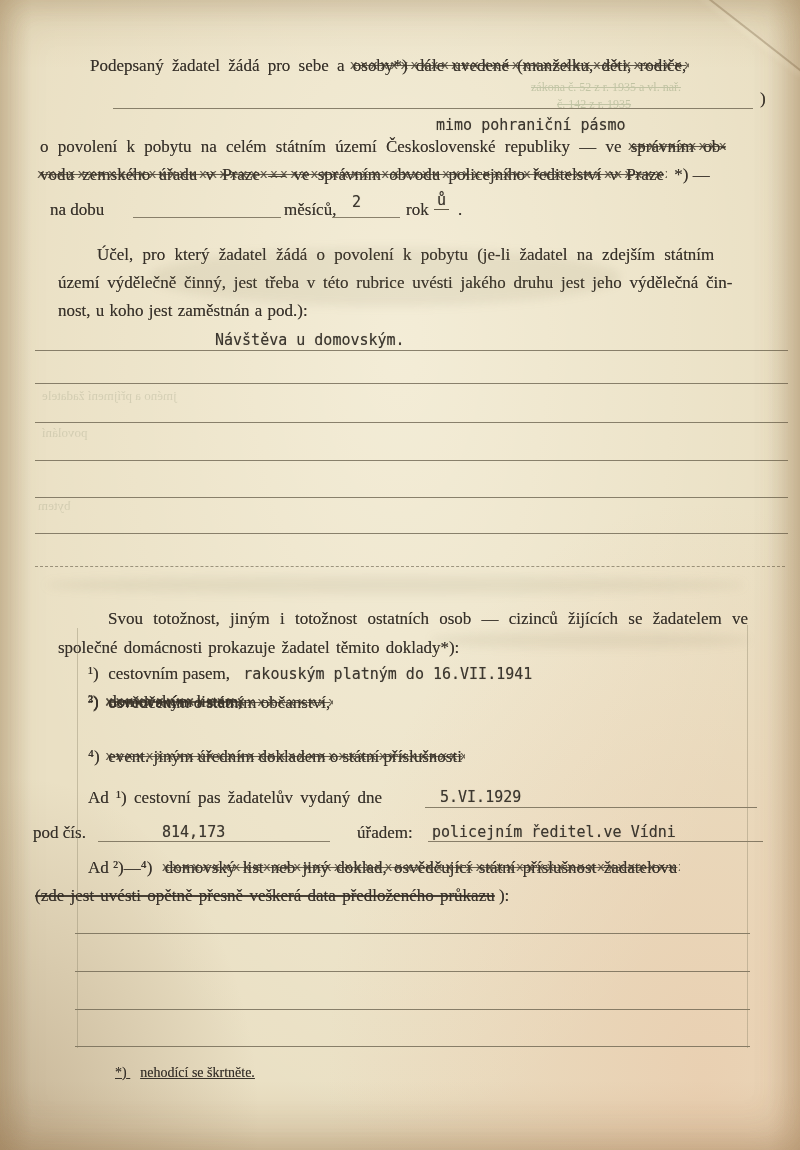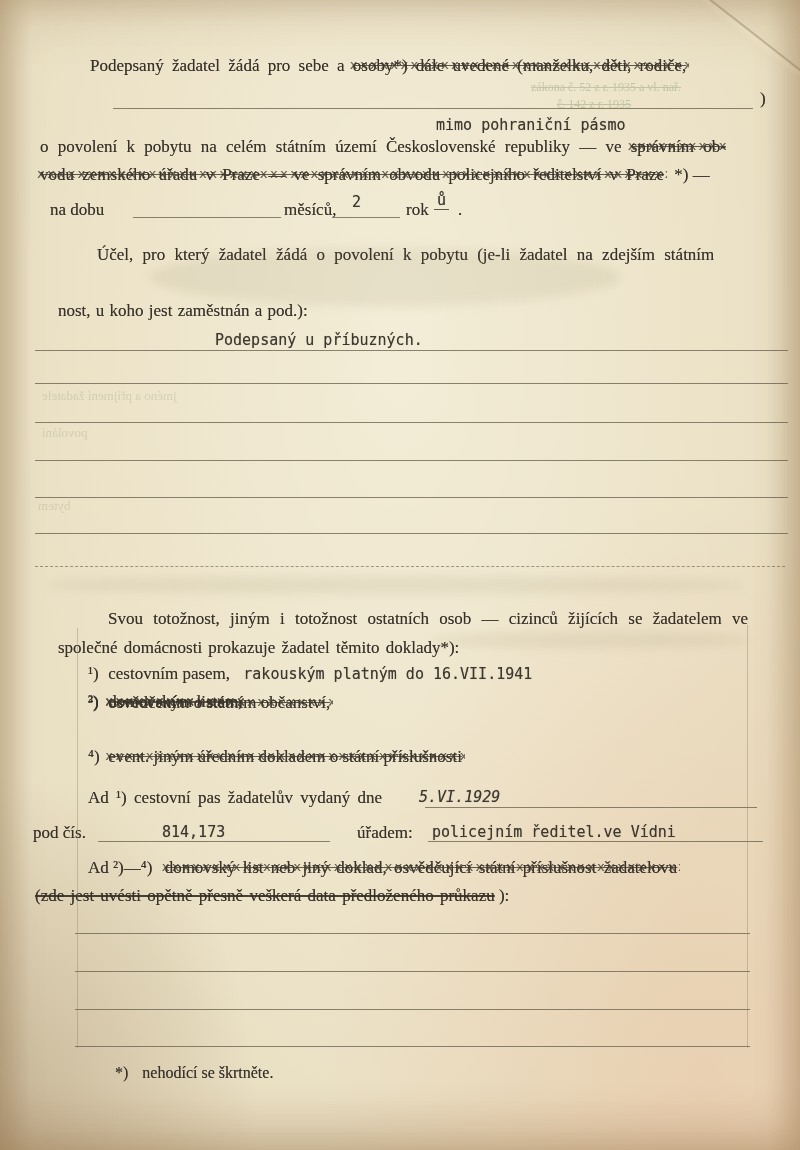--- a/index.html
+++ b/index.html
@@ -28,21 +28,21 @@
   .xstrike{position:relative;display:inline-block;text-decoration:line-through;text-decoration-color:rgba(62,54,42,0.55);}
   .xov{position:absolute;left:-3px;right:-3px;top:50%;transform:translateY(-55%);overflow:hidden;white-space:nowrap;
        font-family:"DejaVu Sans Mono","Liberation Mono",monospace;font-size:13px;letter-spacing:2.3px;color:#423b2f;opacity:0.78;pointer-events:none;}
   .linestrike{text-decoration:line-through;text-decoration-color:rgba(55,48,38,0.8);text-decoration-thickness:1.5px;}
   .marker{display:inline-block;min-width:16px;}
   .bleed-stamp{position:absolute;font-family:"Liberation Serif",serif;font-size:12px;color:#7c9066;opacity:0.38;white-space:nowrap;filter:blur(0.4px);text-decoration:line-through;margin-left:43px;}
   .bleed-mirror{position:absolute;font-size:13px;color:#7d8468;opacity:0.22;transform:scaleX(-1);filter:blur(0.6px);white-space:nowrap;}
   .smudge{position:absolute;filter:blur(5px);background:rgba(130,118,82,0.10);border-radius:50%;pointer-events:none;}
   .crease-line{position:absolute;top:26px;right:-20px;width:150px;height:2px;background:rgba(110,85,55,0.30);transform:rotate(38deg);box-shadow:0 3px 5px rgba(255,250,228,0.5);}
   .underent{border-bottom:1px solid #5f5745;padding:0 3px;}
-  .small{font-size:16px;}
+  .small{font-size:14px;text-decoration:underline;}
 </style>
 </head>
 <body>
 
 <div class="scan">
   <div class="paper">
 
     <div class="crease-line"></div>
 
     <div class="bleed-stamp" style="top:80px;left:488px;">zákona č. 52 z r. 1935 a vl. nař.</div>
@@ -70,23 +70,24 @@
     <div class="pl" style="top:199px;left:50px;">na dobu</div>
     <div class="rule" style="top:217px;left:133px;width:148px;"></div>
     <div class="pl" style="top:199px;left:284px;">měsíců,</div>
     <div class="rule" style="top:217px;left:332px;width:68px;"></div>
     <div class="typed" style="top:193px;left:352px;">2</div>
     <div class="pl" style="top:199px;left:406px;">rok</div>
     <div class="typed underent" style="top:191px;left:434px;">ů</div>
     <div class="pl" style="top:199px;left:458px;">.</div>
 
     <div class="pl" style="top:244px;left:97px;word-spacing:5px;">Účel, pro který žadatel žádá o povolení k pobytu (je-li žadatel na zdejším státním</div>
+    <div class="pl" style="top:272px;left:58px;word-spacing:3.5px;">území výdělečně činný, jest třeba v této rubrice uvésti jakého druhu jest jeho výdělečná čin-</div>
     <div class="pl" style="top:300px;left:58px;word-spacing:1px;">nost, u koho jest zaměstnán a pod.):</div>
 
-    <div class="typed" style="top:331px;left:215px;">Podepsaný u příbuzných.</div>
+    <div class="typed" style="top:331px;left:215px;">Návštěva u domovským.</div>
     <div class="rule" style="top:350px;left:35px;width:753px;"></div>
 
     <div class="rule" style="top:383px;left:35px;width:753px;"></div>
     <div class="rule" style="top:422px;left:35px;width:753px;"></div>
     <div class="rule" style="top:460px;left:35px;width:753px;"></div>
     <div class="rule" style="top:497px;left:35px;width:753px;"></div>
     <div class="rule" style="top:533px;left:35px;width:753px;"></div>
 
     <div class="bleed-mirror" style="top:388px;left:42px;">jméno a příjmení žadatele</div>
     <div class="bleed-mirror" style="top:425px;left:42px;">povolání</div>
@@ -113,21 +114,21 @@
       <span class="marker">³)</span>
       <span class="xstrike">osvědčením o státním občanství,<span class="xov">xxxxxxxxxxxxxxxxxxxxxxxxxxxxxxxxxxxxxxxxxxxxxxxxxxxxxxxxxxxxxxxxxxxxxxxxxxxxxxxxxxxxxxxxxxxxxxxxxxxxxxxxxxxxxxxxxxxxxxxxxxxxxxxxxxxxxxxxxxxxxxxxxxxxxx</span></span>
     </div>
     <div class="pl" style="top:746px;left:88px;">
       <span class="marker">⁴)</span>
       <span class="xstrike">event. jiným úředním dokladem o státní příslušnosti<span class="xov">xxxxxxxxxxxxxxxxxxxxxxxxxxxxxxxxxxxxxxxxxxxxxxxxxxxxxxxxxxxxxxxxxxxxxxxxxxxxxxxxxxxxxxxxxxxxxxxxxxxxxxxxxxxxxxxxxxxxxxxxxxxxxxxxxxxxxxxxxxxxxxxxxxxxxx</span></span>
     </div>
 
     <div class="pl" style="top:787px;left:88px;word-spacing:3px;">Ad ¹) cestovní pas žadatelův vydaný dne</div>
     <div class="rule" style="top:807px;left:425px;width:332px;"></div>
-    <div class="typed" style="top:788px;left:419px;font-style:italic;">5.VI.1929</div>
+    <div class="typed" style="top:788px;left:440px;">5.VI.1929</div>
 
     <div class="pl" style="top:822px;left:33px;">pod čís.</div>
     <div class="rule" style="top:841px;left:98px;width:232px;"></div>
     <div class="typed" style="top:823px;left:162px;">814,173</div>
     <div class="pl" style="top:822px;left:357px;">úřadem:</div>
     <div class="rule" style="top:841px;left:428px;width:335px;"></div>
     <div class="typed" style="top:823px;left:432px;">policejním ředitel.ve Vídni</div>
 
     <div class="pl" style="top:857px;left:88px;">
       <span>Ad ²)—⁴)</span>

